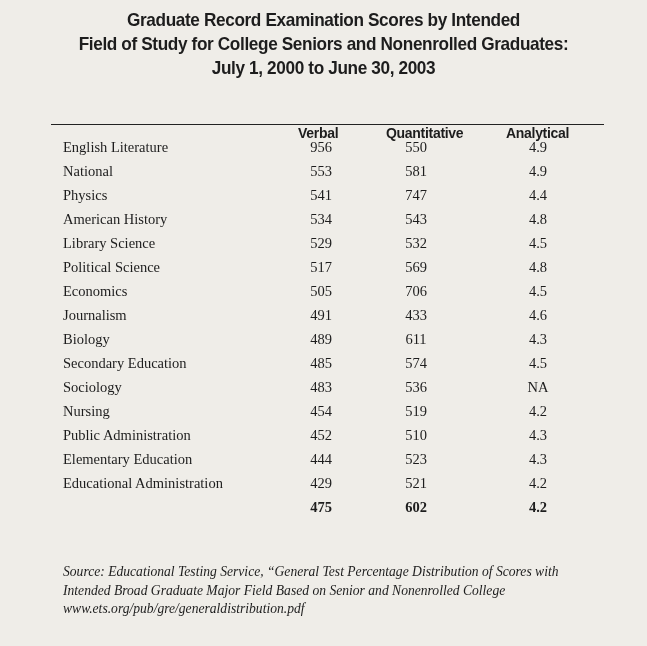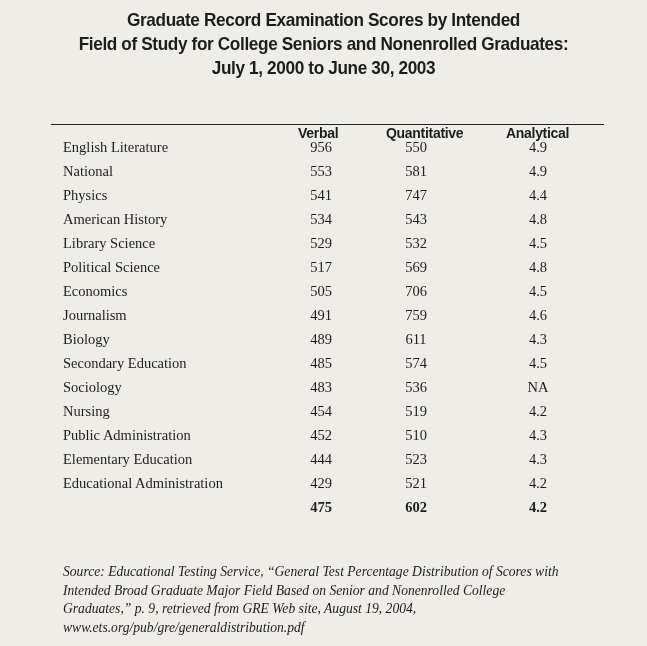--- a/index.html
+++ b/index.html
@@ -132,21 +132,21 @@
   </div>
   <div class="row">
     <span class="cell c-field">Economics</span>
     <span class="cell c-verbal">505</span>
     <span class="cell c-quant">706</span>
     <span class="cell c-anal">4.5</span>
   </div>
   <div class="row">
     <span class="cell c-field">Journalism</span>
     <span class="cell c-verbal">491</span>
-    <span class="cell c-quant">759</span>
+    <span class="cell c-quant">433</span>
     <span class="cell c-anal">4.6</span>
   </div>
   <div class="row">
     <span class="cell c-field">Biology</span>
     <span class="cell c-verbal">489</span>
     <span class="cell c-quant">611</span>
     <span class="cell c-anal">4.3</span>
   </div>
   <div class="row">
     <span class="cell c-field">Secondary Education</span>
@@ -187,15 +187,14 @@
   <div class="row bold">
     <span class="cell c-verbal">475</span>
     <span class="cell c-quant">602</span>
     <span class="cell c-anal">4.2</span>
   </div>
 </div>
 
 <div class="source">
   <div>Source: Educational Testing Service, “General Test Percentage Distribution of Scores with</div>
   <div>Intended Broad Graduate Major Field Based on Senior and Nonenrolled College</div>
-  <div>Graduates,” p. 9, retrieved from GRE Web site, August 19, 2004,</div>
   <div>www.ets.org/pub/gre/generaldistribution.pdf</div>
 </div>
 
 </body></html>

